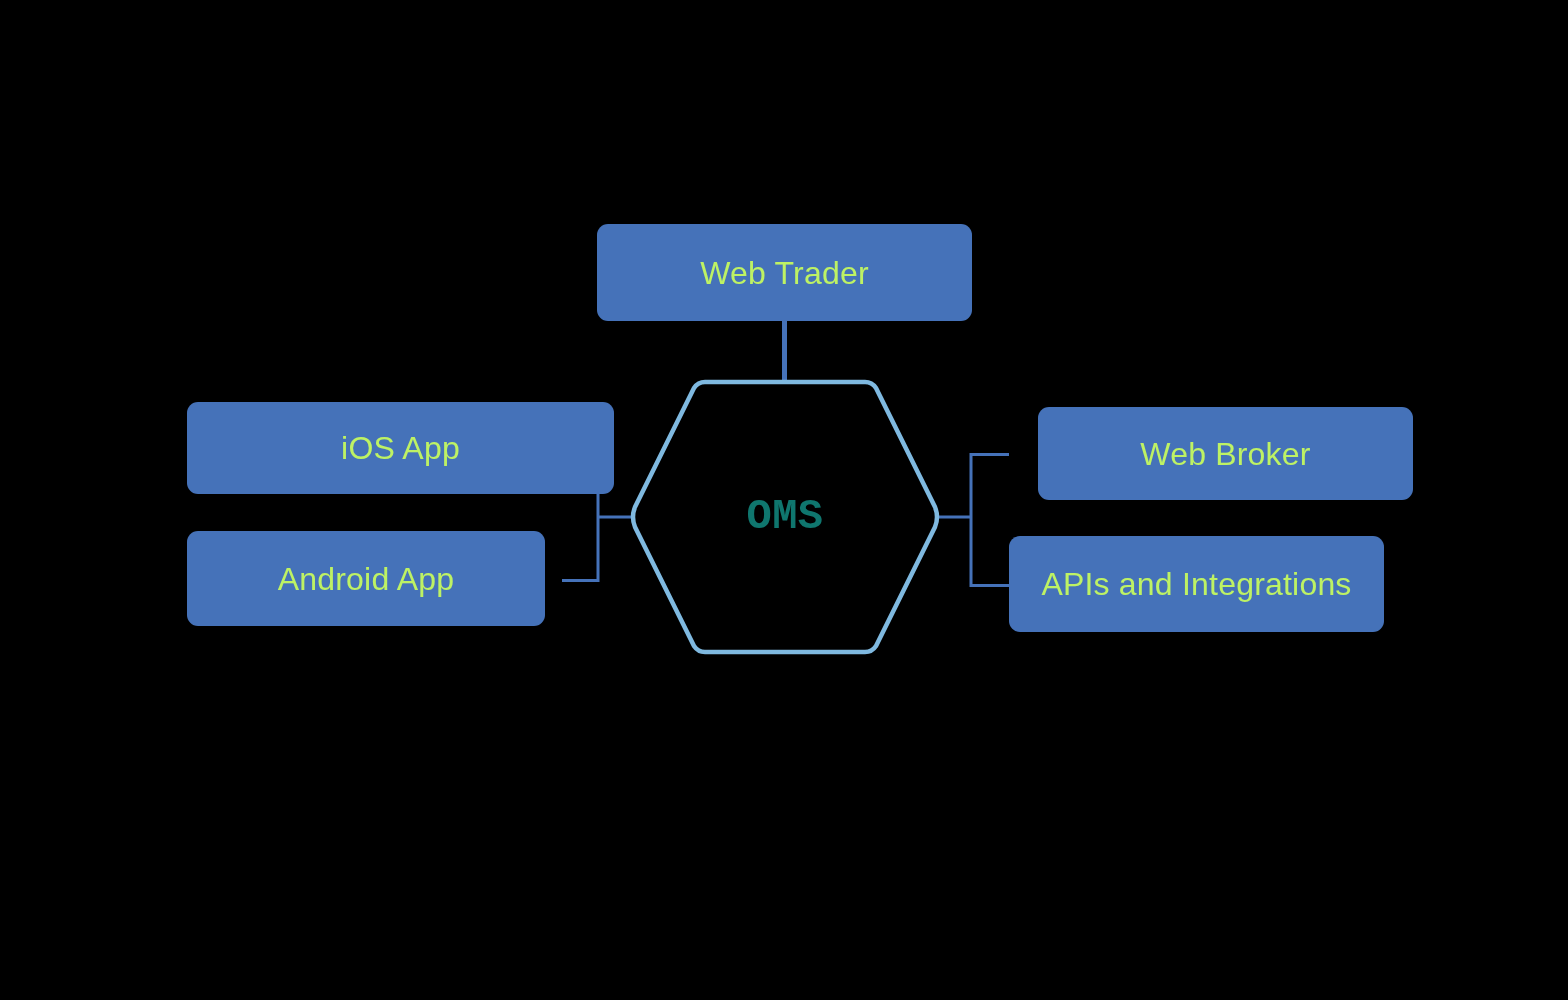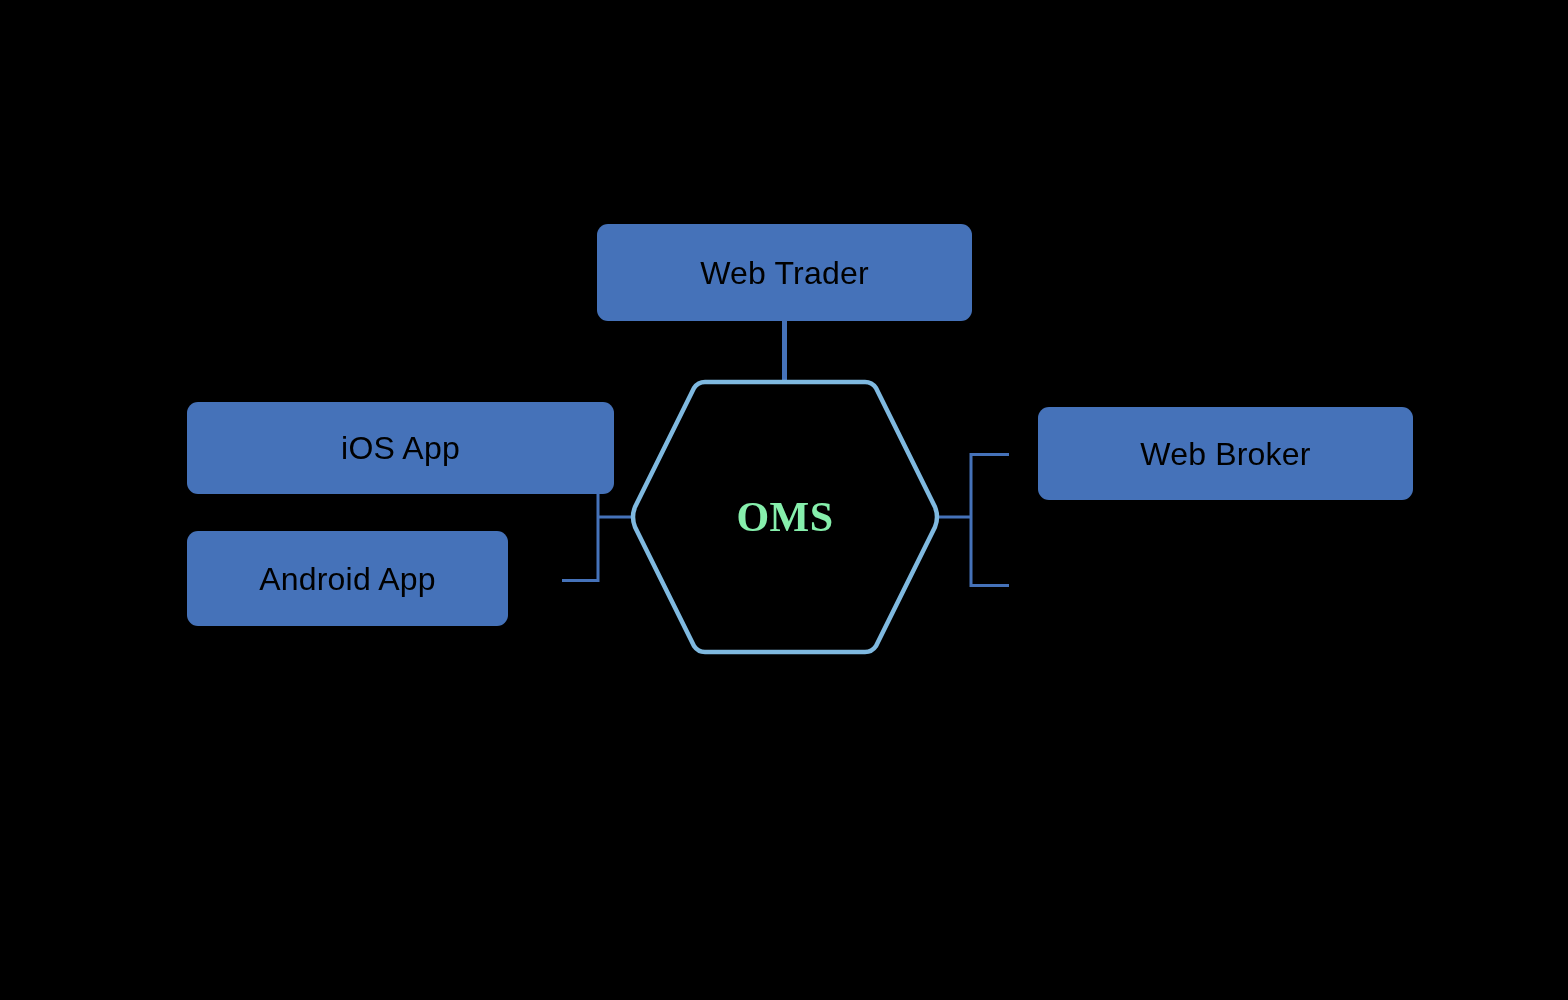--- a/index.html
+++ b/index.html
@@ -29,31 +29,31 @@
   .node-box {
     position: absolute;
     box-sizing: border-box;
     background: #4572B9;
     border-radius: 11px;
     display: flex;
     align-items: center;
     justify-content: center;
   }
   .node-label {
-    color: #000000;
+    color: #bef264;
     font-family: "Liberation Sans", sans-serif;
     font-size: 32px;
     font-weight: 400;
     letter-spacing: 0.2px;
     line-height: 1;
     white-space: nowrap;
   }
   #node-web-trader { left: 597px; top: 224px; width: 375px; height: 97px; }
   #node-ios-app    { left: 187px; top: 402px; width: 427px; height: 92px; }
-  #node-android-app{ left: 187px; top: 531px; width: 321px; height: 95px; }
+  #node-android-app{ left: 187px; top: 531px; width: 358px; height: 95px; }
   #node-web-broker { left: 1038px; top: 407px; width: 375px; height: 93px; }
   #node-apis       { left: 1009px; top: 536px; width: 375px; height: 96px; }
 
   #hub-hexagon {
     position: absolute;
     left: 624px;
     top: 374px;
     width: 322px;
     height: 286px;
   }
@@ -62,22 +62,22 @@
     left: 624px;
     top: 374px;
     width: 322px;
     height: 286px;
     display: flex;
     align-items: center;
     justify-content: center;
     pointer-events: none;
   }
   #hub-label {
-    color: #86efac;
-    font-family: Liberation Serif, serif;
+    color: #0f766e;
+    font-family: Liberation Mono, monospace;
     font-size: 42px;
     font-weight: 700;
     letter-spacing: 0.5px;
     line-height: 1;
   }
 </style>
 </head>
 <body>
 
 <div id="diagram-canvas">
@@ -107,14 +107,17 @@
   <div class="node-box" id="node-ios-app">
     <span class="node-label">iOS App</span>
   </div>
   <div class="node-box" id="node-android-app">
     <span class="node-label">Android App</span>
   </div>
 
   <div class="node-box" id="node-web-broker">
     <span class="node-label">Web Broker</span>
   </div>
+  <div class="node-box" id="node-apis">
+    <span class="node-label">APIs and Integrations</span>
+  </div>
 
 </div>
 
 </body></html>

